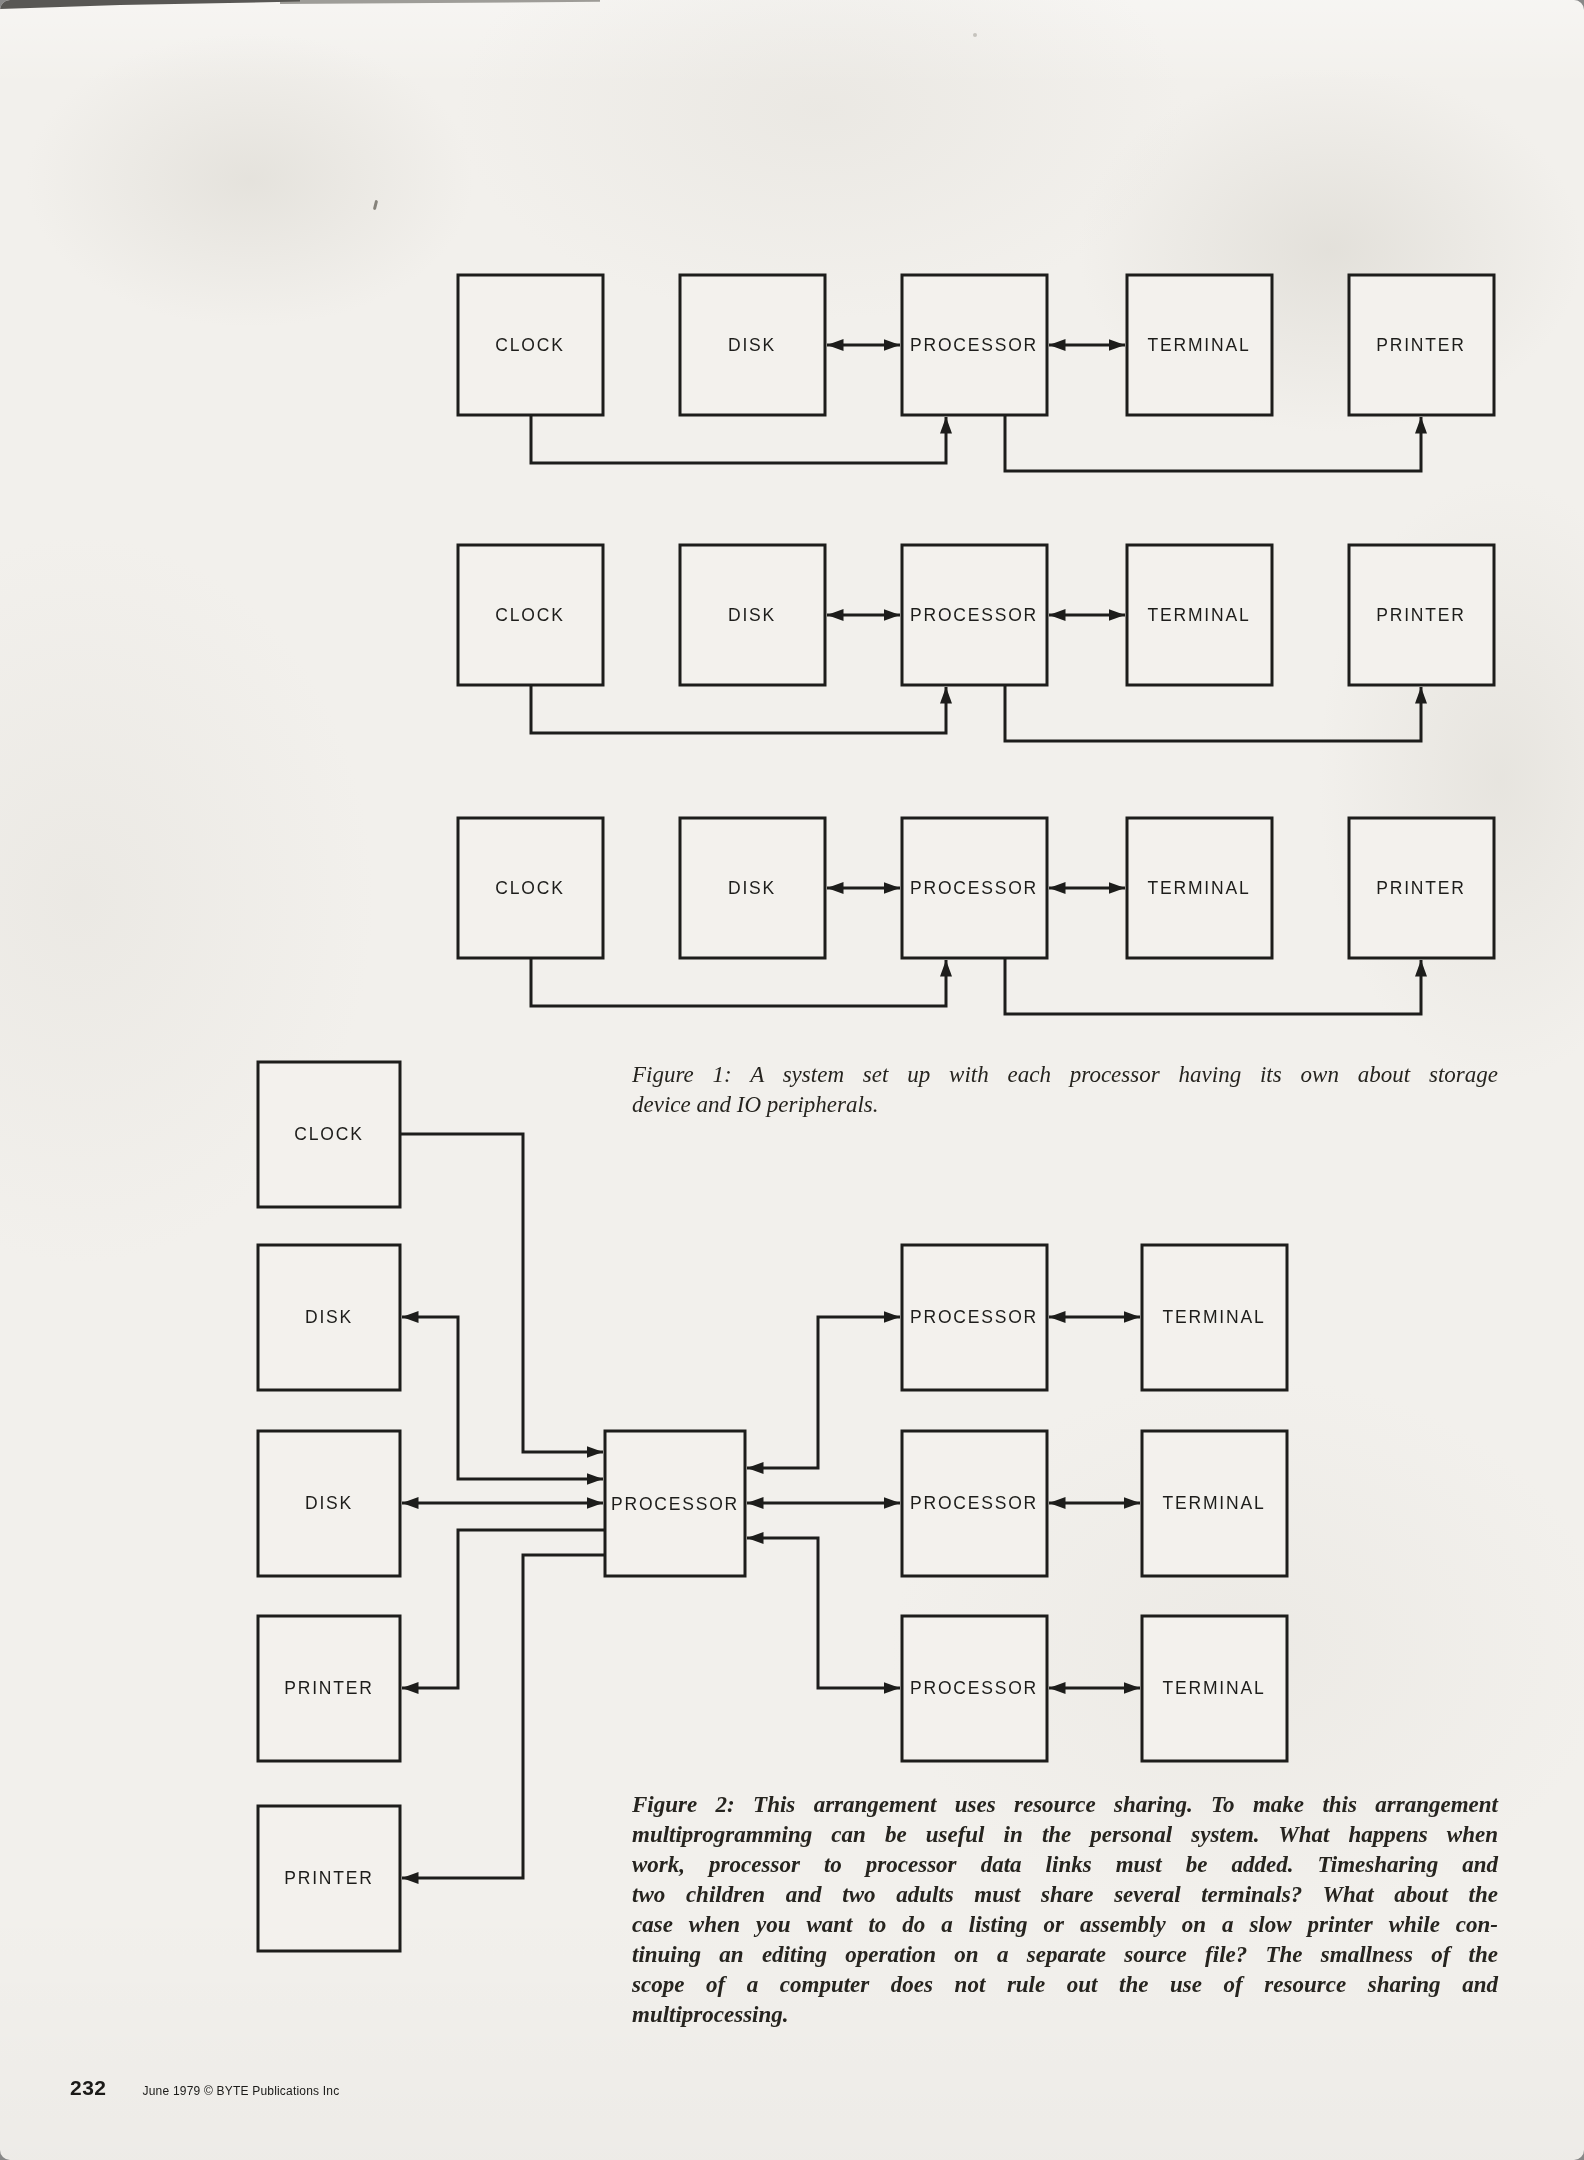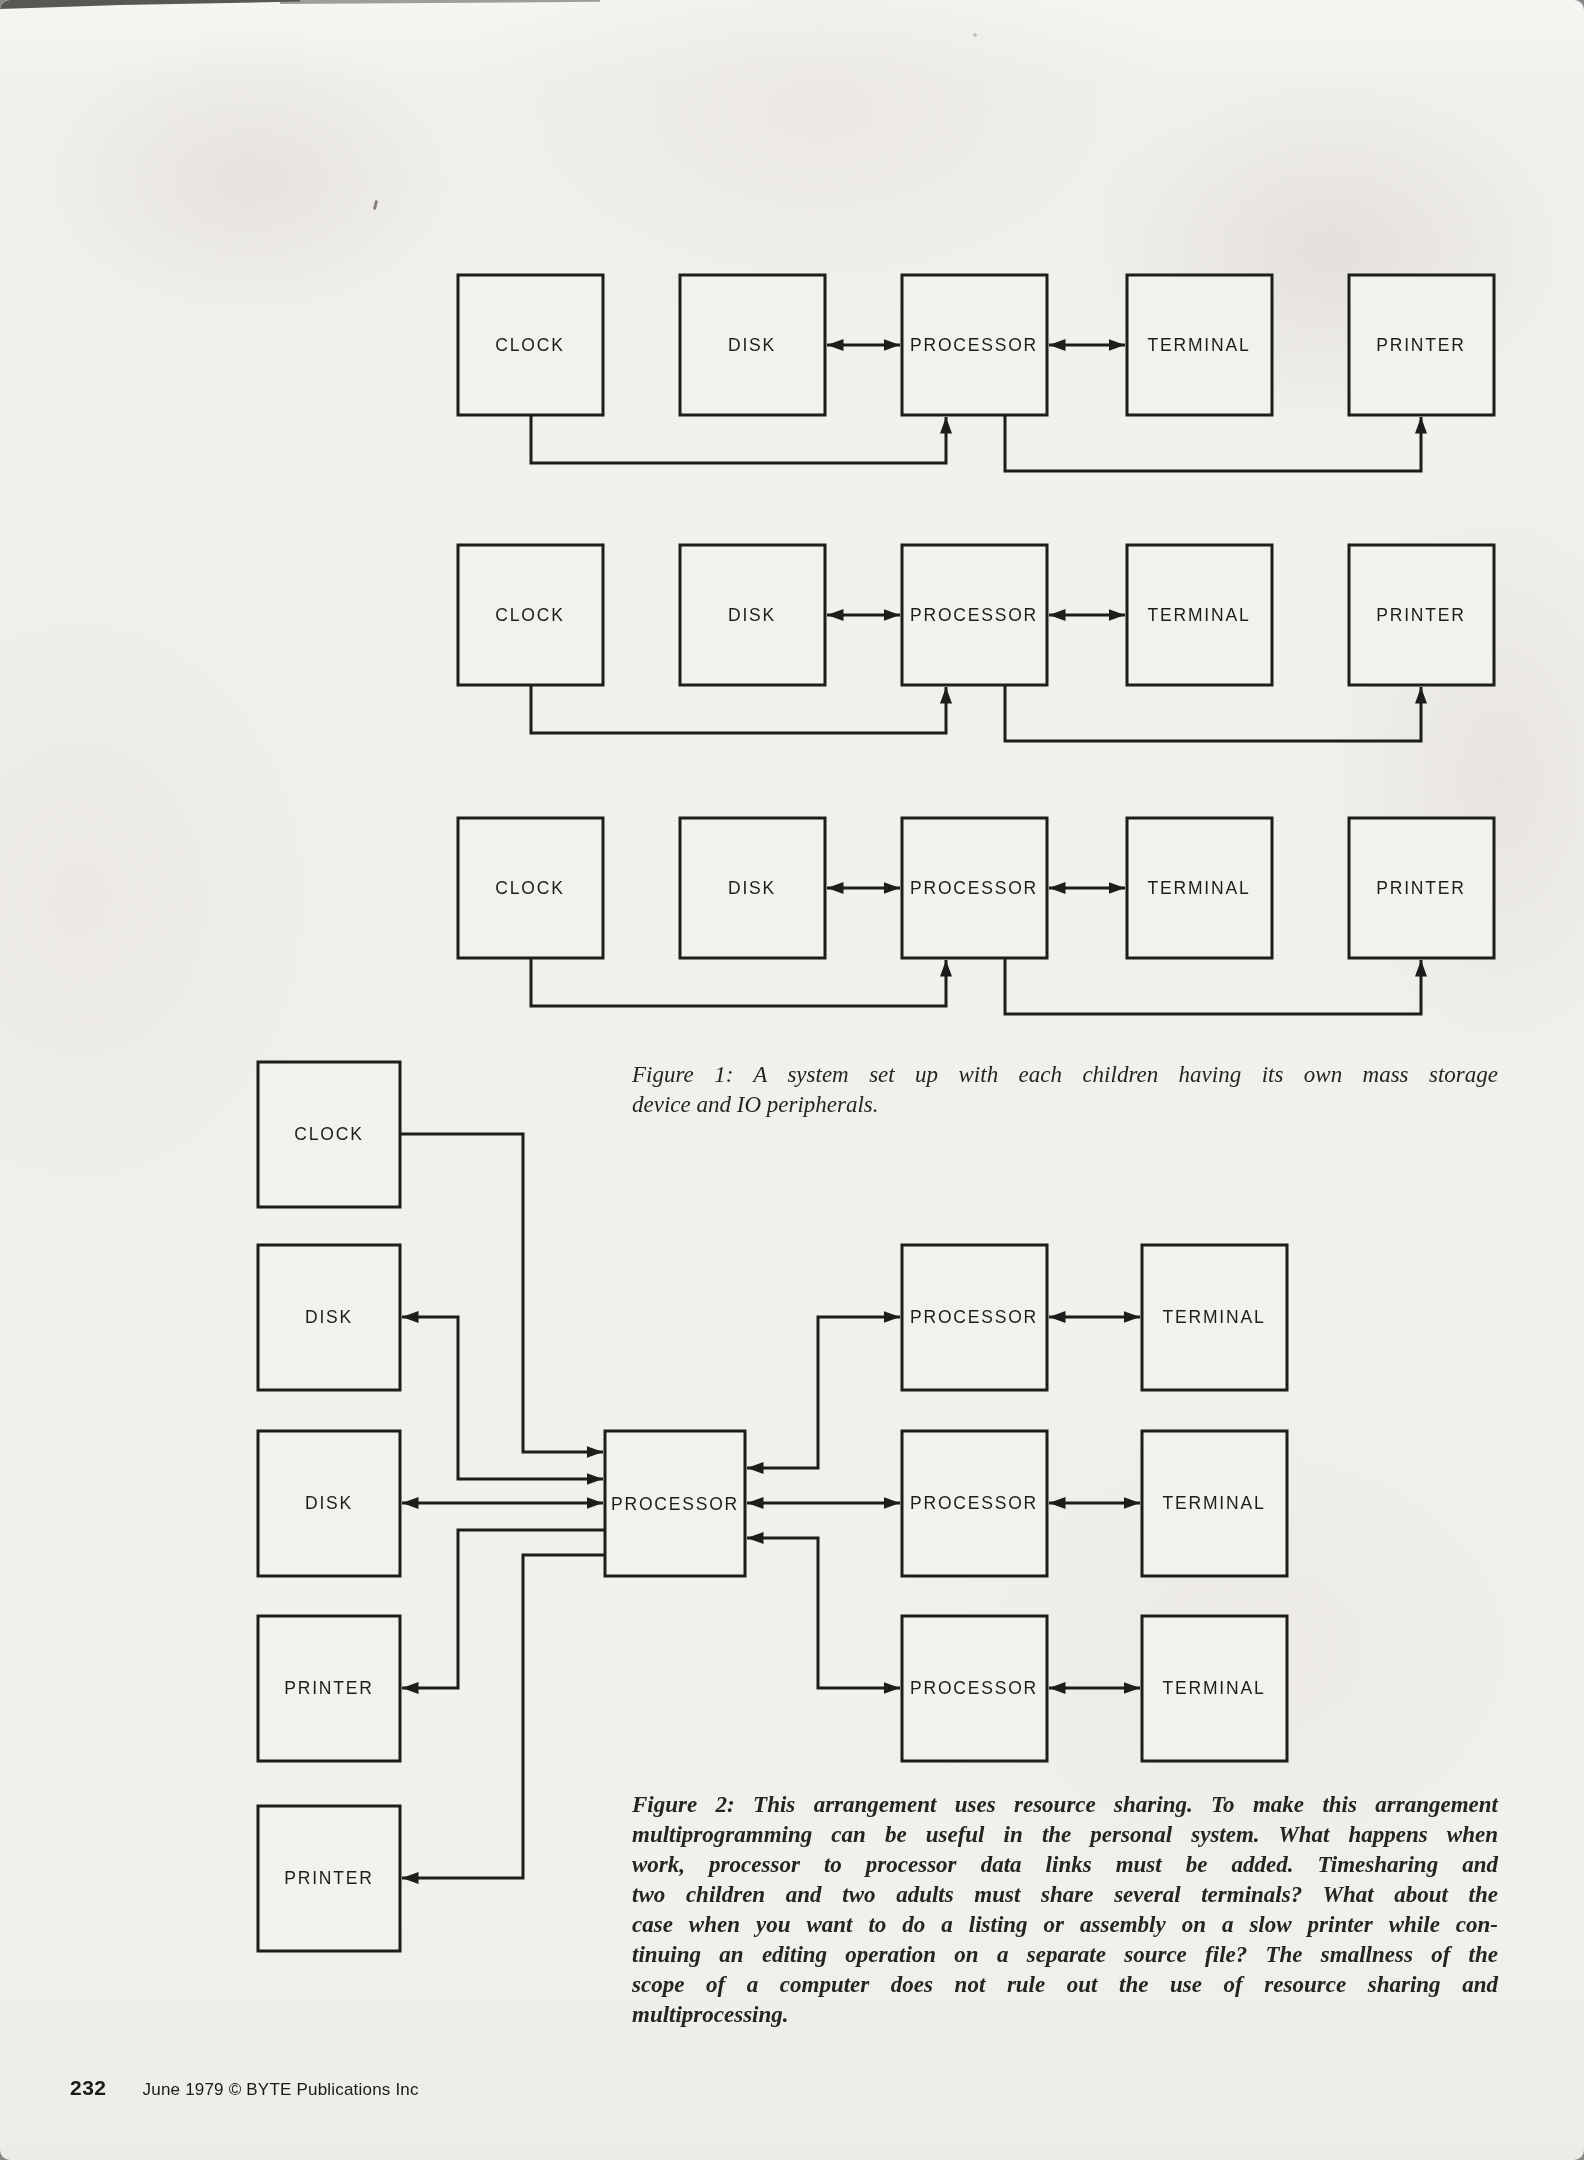--- a/index.html
+++ b/index.html
@@ -35,21 +35,21 @@
   }
   .cap-line { text-align:justify; text-align-last:justify; }
   .cap-line.cap-last { text-align-last:left; }
   .fig1-caption { left:632px; top:1060px; }
   .fig2-caption { left:632px; top:1790px;font-weight:bold; }
   .footer {
     position:absolute; left:70px; top:2076px;
     display:flex; align-items:baseline; gap:36px; color:#1b1a18;
   }
   .footer .page-num { font-size:21px; font-weight:bold; letter-spacing:.5px; }
-  .footer .credit  { font-size:17px; letter-spacing:.2px; }
+  .footer .credit  { font-size:12px; letter-spacing:.2px; }
   
   .edge-sliver-1 { position:absolute; left:0; top:0; width:300px; height:9px;
     background:#3c3b38; clip-path:polygon(0 0,100% 0,100% 18%,40% 55%,0 100%); opacity:.85; }
   .edge-sliver-2 { position:absolute; left:280px; top:0; width:320px; height:4px;
     background:#55534e; clip-path:polygon(0 0,100% 0,100% 45%,0 100%); opacity:.55; }
   .fleck-1 { position:absolute; left:374px; top:200px; width:3px; height:10px;
     background:#85827a; transform:rotate(14deg); border-radius:2px; }
   .speck-1 { position:absolute; left:973px; top:33px; width:4px; height:4px;
     background:#c6c3bd; border-radius:50%; }
 </style>
@@ -220,21 +220,21 @@
         <path class="link" d="M747 1503 H900" marker-start="url(#ah)" marker-end="url(#ah)"></path>
         <path class="link" d="M900 1688 H818 V1538 H747" marker-start="url(#ah)" marker-end="url(#ah)"></path>
         <path class="link" d="M1049 1317 H1140" marker-start="url(#ah)" marker-end="url(#ah)"></path>
         <path class="link" d="M1049 1503 H1140" marker-start="url(#ah)" marker-end="url(#ah)"></path>
         <path class="link" d="M1049 1688 H1140" marker-start="url(#ah)" marker-end="url(#ah)"></path>
       </g>
     </g>
   </svg>
 
   <div class="caption fig1-caption">
-    <div class="cap-line">Figure 1: A system set up with each children having its own mass storage</div>
+    <div class="cap-line">Figure 1: A system set up with each processor having its own about storage</div>
     <div class="cap-line cap-last">device and IO peripherals.</div>
   </div>
 
   <div class="caption fig2-caption">
     <div class="cap-line">Figure 2: This arrangement uses resource sharing. To make this arrangement</div>
     <div class="cap-line">multiprogramming can be useful in the personal system. What happens when</div>
     <div class="cap-line">work, processor to processor data links must be added. Timesharing and</div>
     <div class="cap-line">two children and two adults must share several terminals? What about the</div>
     <div class="cap-line">case when you want to do a listing or assembly on a slow printer while con-</div>
     <div class="cap-line">tinuing an editing operation on a separate source file? The smallness of the</div>

